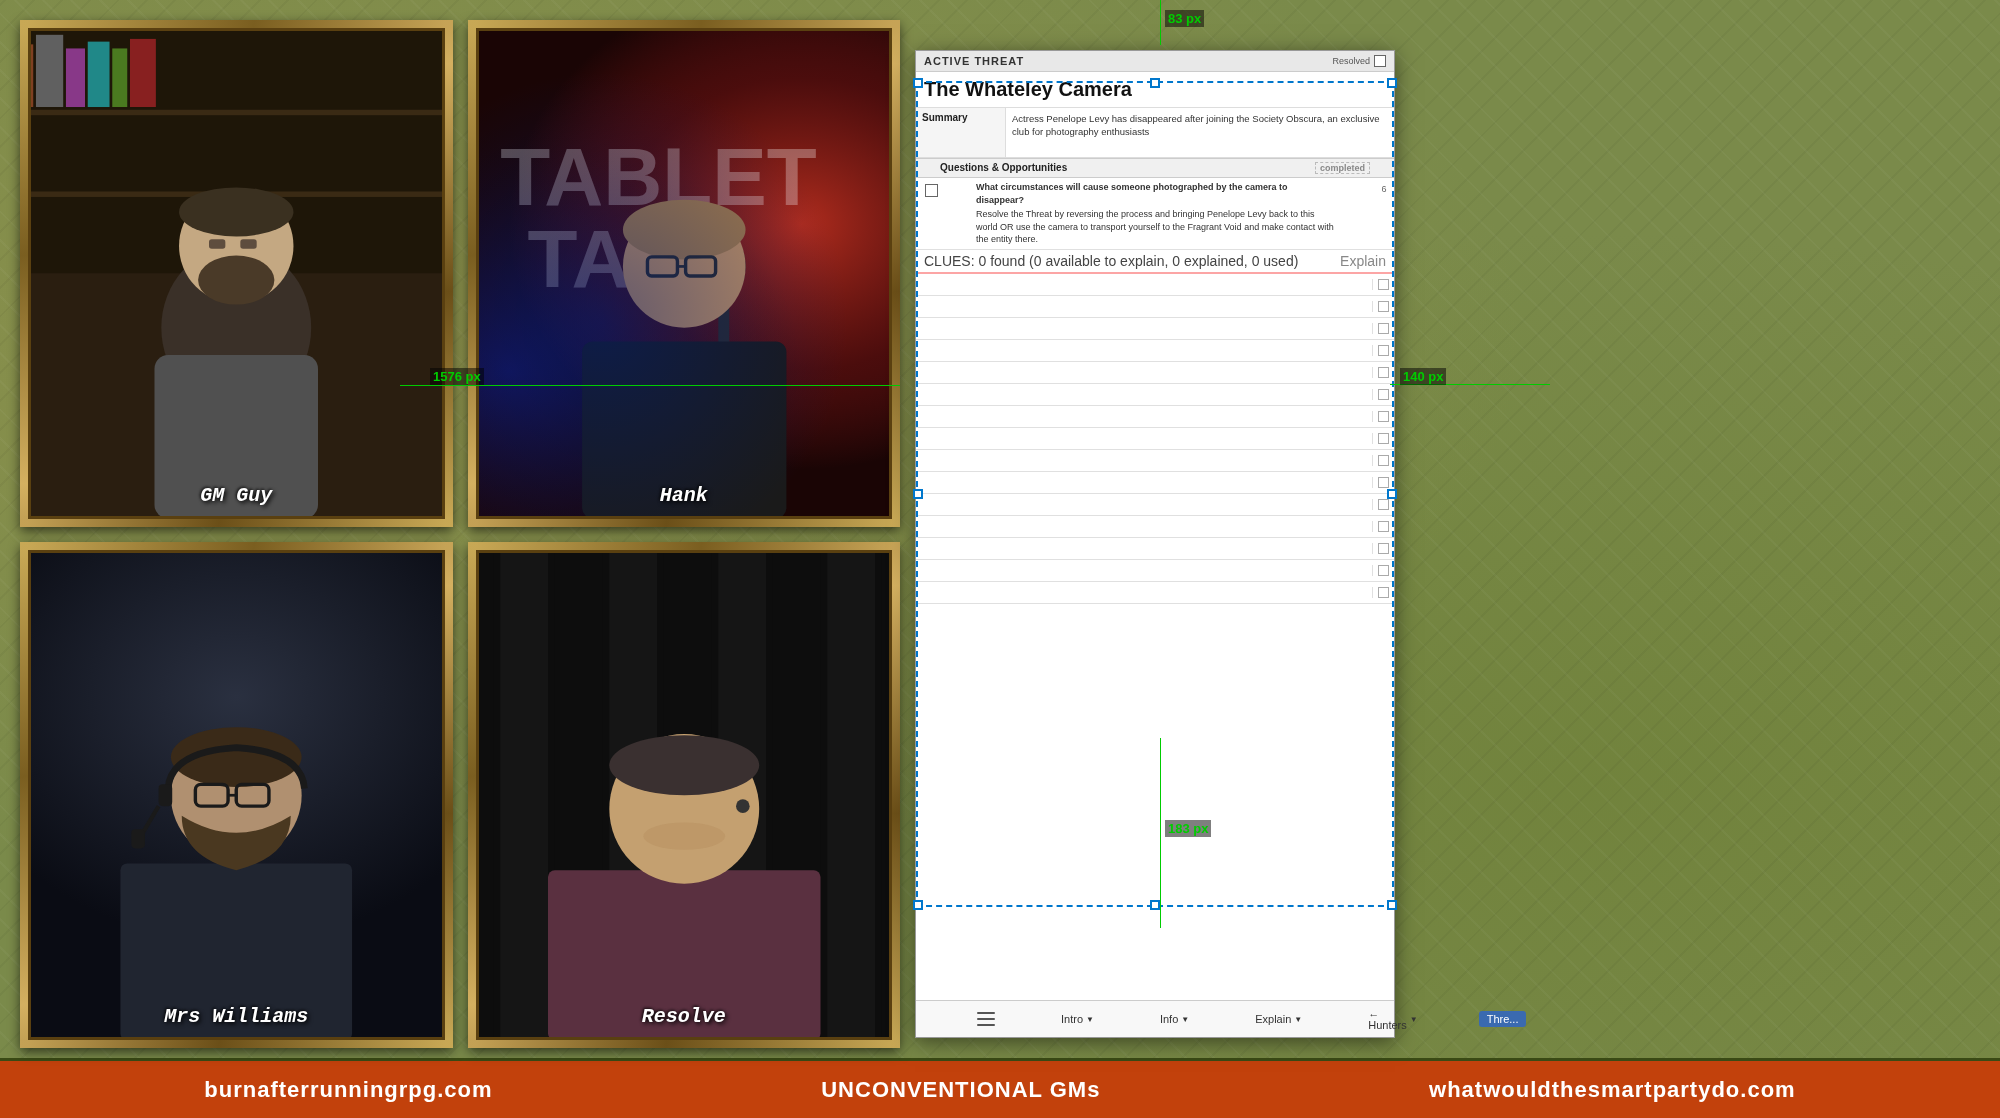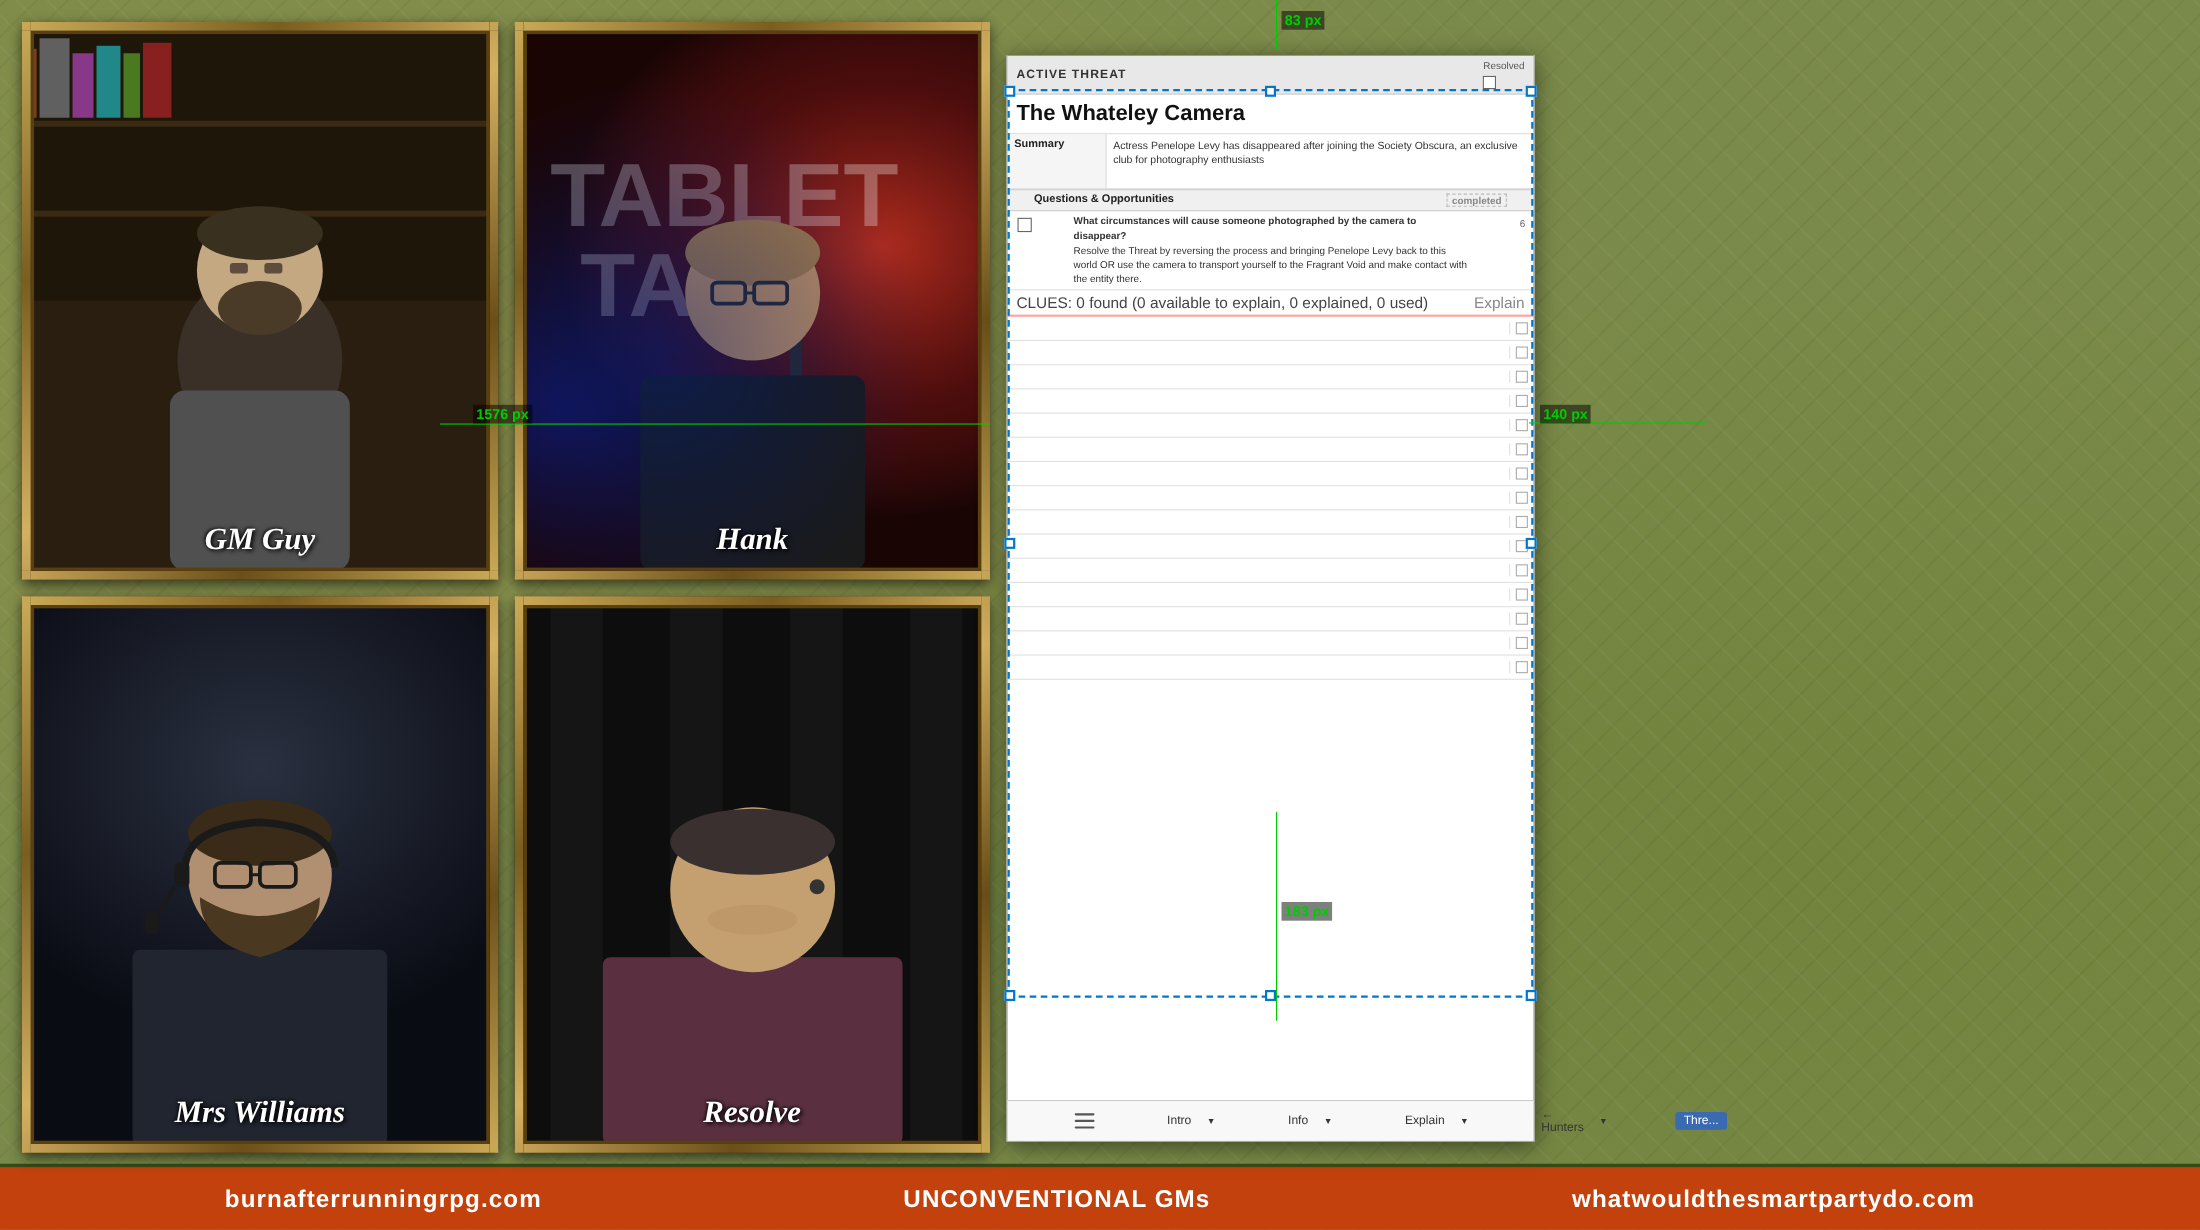--- a/index.html
+++ b/index.html
@@ -116,26 +116,26 @@
       background: linear-gradient(180deg, #1a1818 0%, #0d0d0d 100%);
     }
 
     .name-label {
       position: absolute;
       bottom: 12px;
       left: 0;
       right: 0;
       text-align: center;
       color: #ffffff;
-      font-size: 28px;
+      font-size: 20px;
       font-style: italic;
       font-weight: 600;
       text-shadow: 2px 2px 4px rgba(0,0,0,0.9), -1px -1px 3px rgba(0,0,0,0.8);
       z-index: 3;
-      font-family: Liberation Serif, serif;
+      font-family: Liberation Mono, monospace;
     }
 
     
     .document-panel {
       flex: 1;
       background: white;
       border: 1px solid #999;
       box-shadow: 0 4px 20px rgba(0,0,0,0.5);
       display: flex;
       flex-direction: column;
@@ -158,25 +158,24 @@
     .doc-active-threat {
       font-weight: bold;
       font-size: 11px;
       color: #333;
       letter-spacing: 1px;
       text-transform: uppercase;
     }
 
     .doc-checkbox-area {
       display: flex;
-      align-items: flex-start;
+      align-items: center;
       gap: 4px;
       font-size: 9px;
       color: #666;
-      flex-direction: column;
     }
 
     .doc-checkbox {
       width: 12px;
       height: 12px;
       border: 1px solid #666;
       background: white;
     }
 
     .doc-title {
@@ -317,21 +316,21 @@
       padding: 4px 8px;
       display: flex;
       align-items: center;
       gap: 8px;
       font-size: 11px;
     }
 
     .doc-toolbar-btn {
       display: flex;
       align-items: center;
-      gap: 14px;
+      gap: 3px;
       cursor: pointer;
       padding: 2px 5px;
       border-radius: 3px;
       color: #333;
       margin-left: 48px;
     }
 
     .doc-toolbar-btn .arrow {
       font-size: 8px;
     }

